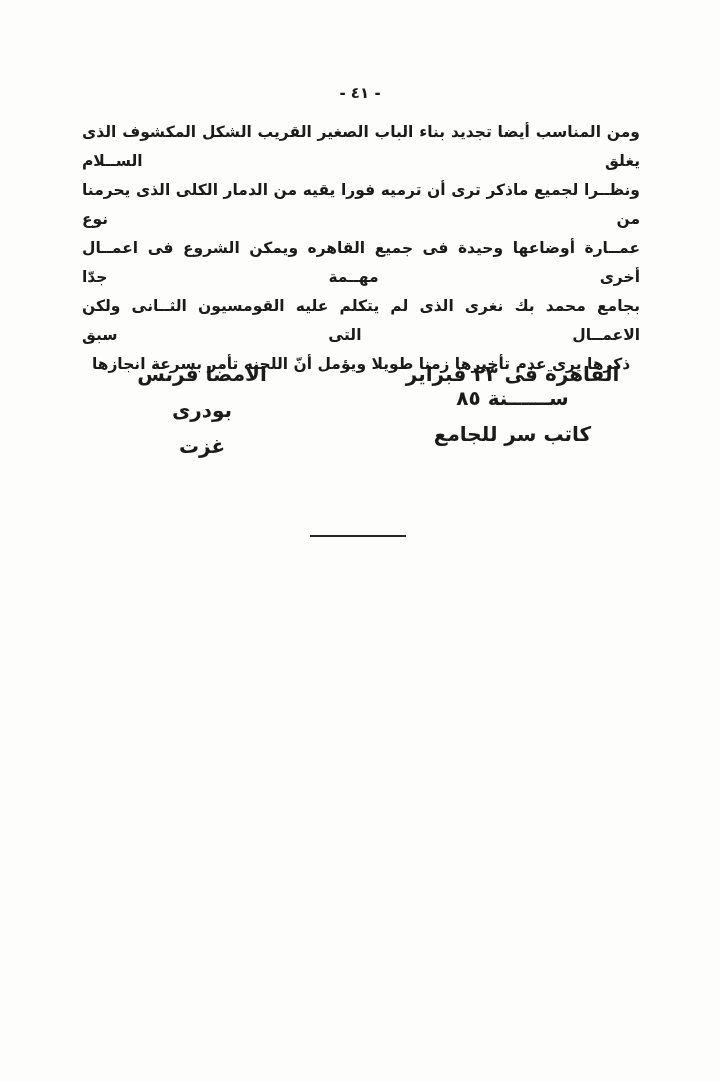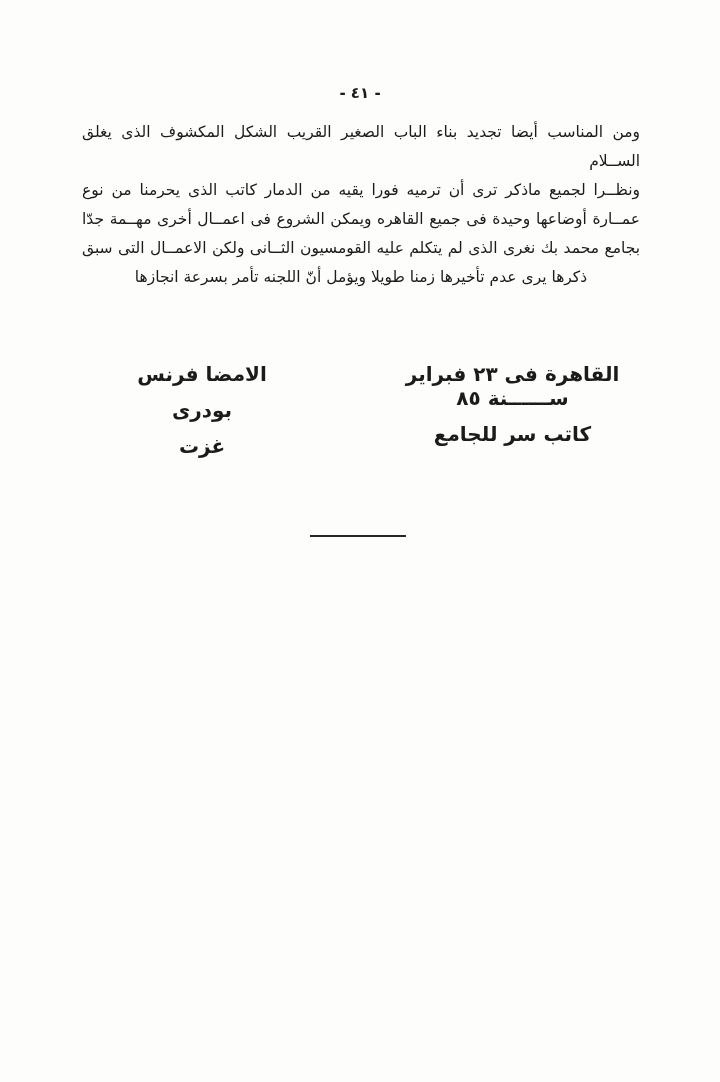--- a/index.html
+++ b/index.html
@@ -32,21 +32,21 @@
     direction: rtl;
   }
   .body-text {
     position: absolute;
     top: 118px;
     right: 80px;
     width: 558px;
     direction: rtl;
     font-size: 15.5px;
     line-height: 29px;
-    font-weight: normal;
+    font-weight: bold;
   }
   .pline {
     text-align: justify;
     text-align-last: justify;
   }
   .pline-last {
     text-align: left;
     text-align-last: center;
   }
   .signatures {
@@ -86,21 +86,21 @@
 </style>
 </head>
 <body>
 
 <div class="page">
 
   <div class="page-number">- ٤١ -</div>
 
   <div class="body-text">
     <div class="pline">ومن المناسب أيضا تجديد بناء الباب الصغير القريب الشكل المكشوف الذى يغلق الســلام</div>
-    <div class="pline">ونظــرا لجميع ماذكر ترى أن ترميه فورا يقيه من الدمار كاتب الذى يحرمنا من نوع</div>
+    <div class="pline">ونظــرا لجميع ماذكر ترى أن ترميه فورا يقيه من الدمار الكلى الذى يحرمنا من نوع</div>
     <div class="pline">عمــارة أوضاعها وحيدة فى جميع القاهره ويمكن الشروع فى اعمــال أخرى مهــمة جدّا</div>
     <div class="pline">بجامع محمد بك نغرى الذى لم يتكلم عليه القومسيون الثــانى ولكن الاعمــال التى سبق</div>
     <div class="pline pline-last">ذكرها يرى عدم تأخيرها زمنا طويلا ويؤمل أنّ اللجنه تأمر بسرعة انجازها</div>
   </div>
 
   <div class="signatures">
     <div class="sig-col right-col">
       <div>القاهرة فى ٢٣ فبراير ســــــنة ٨٥</div>
       <div>كاتب سر للجامع</div>
     </div>

